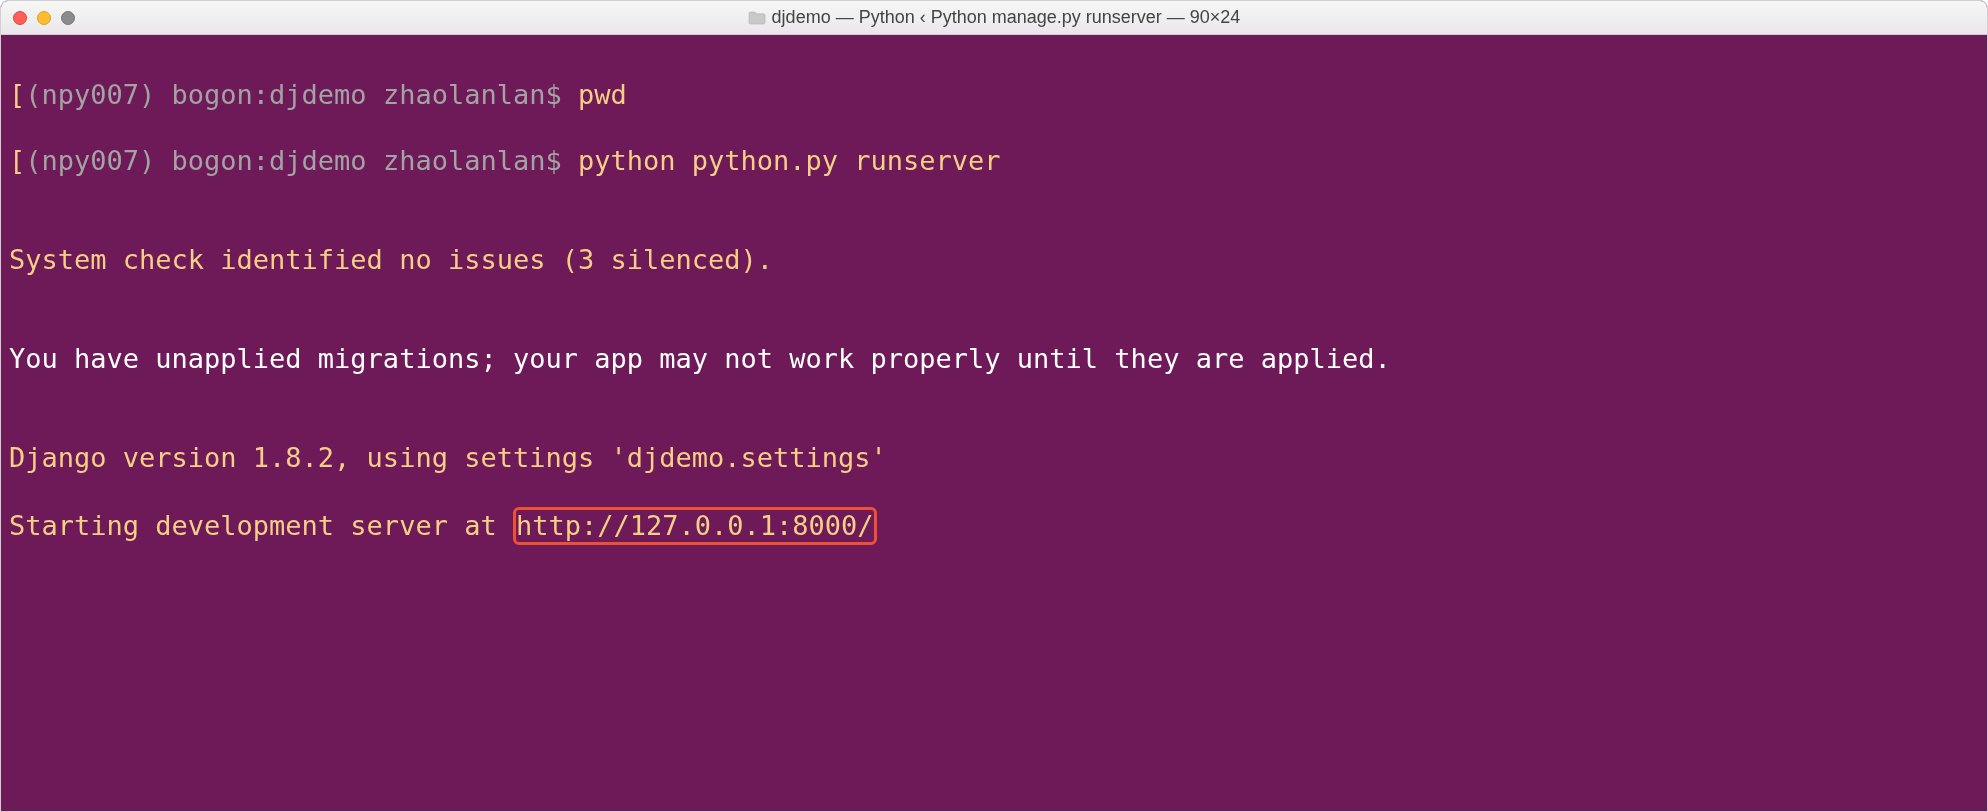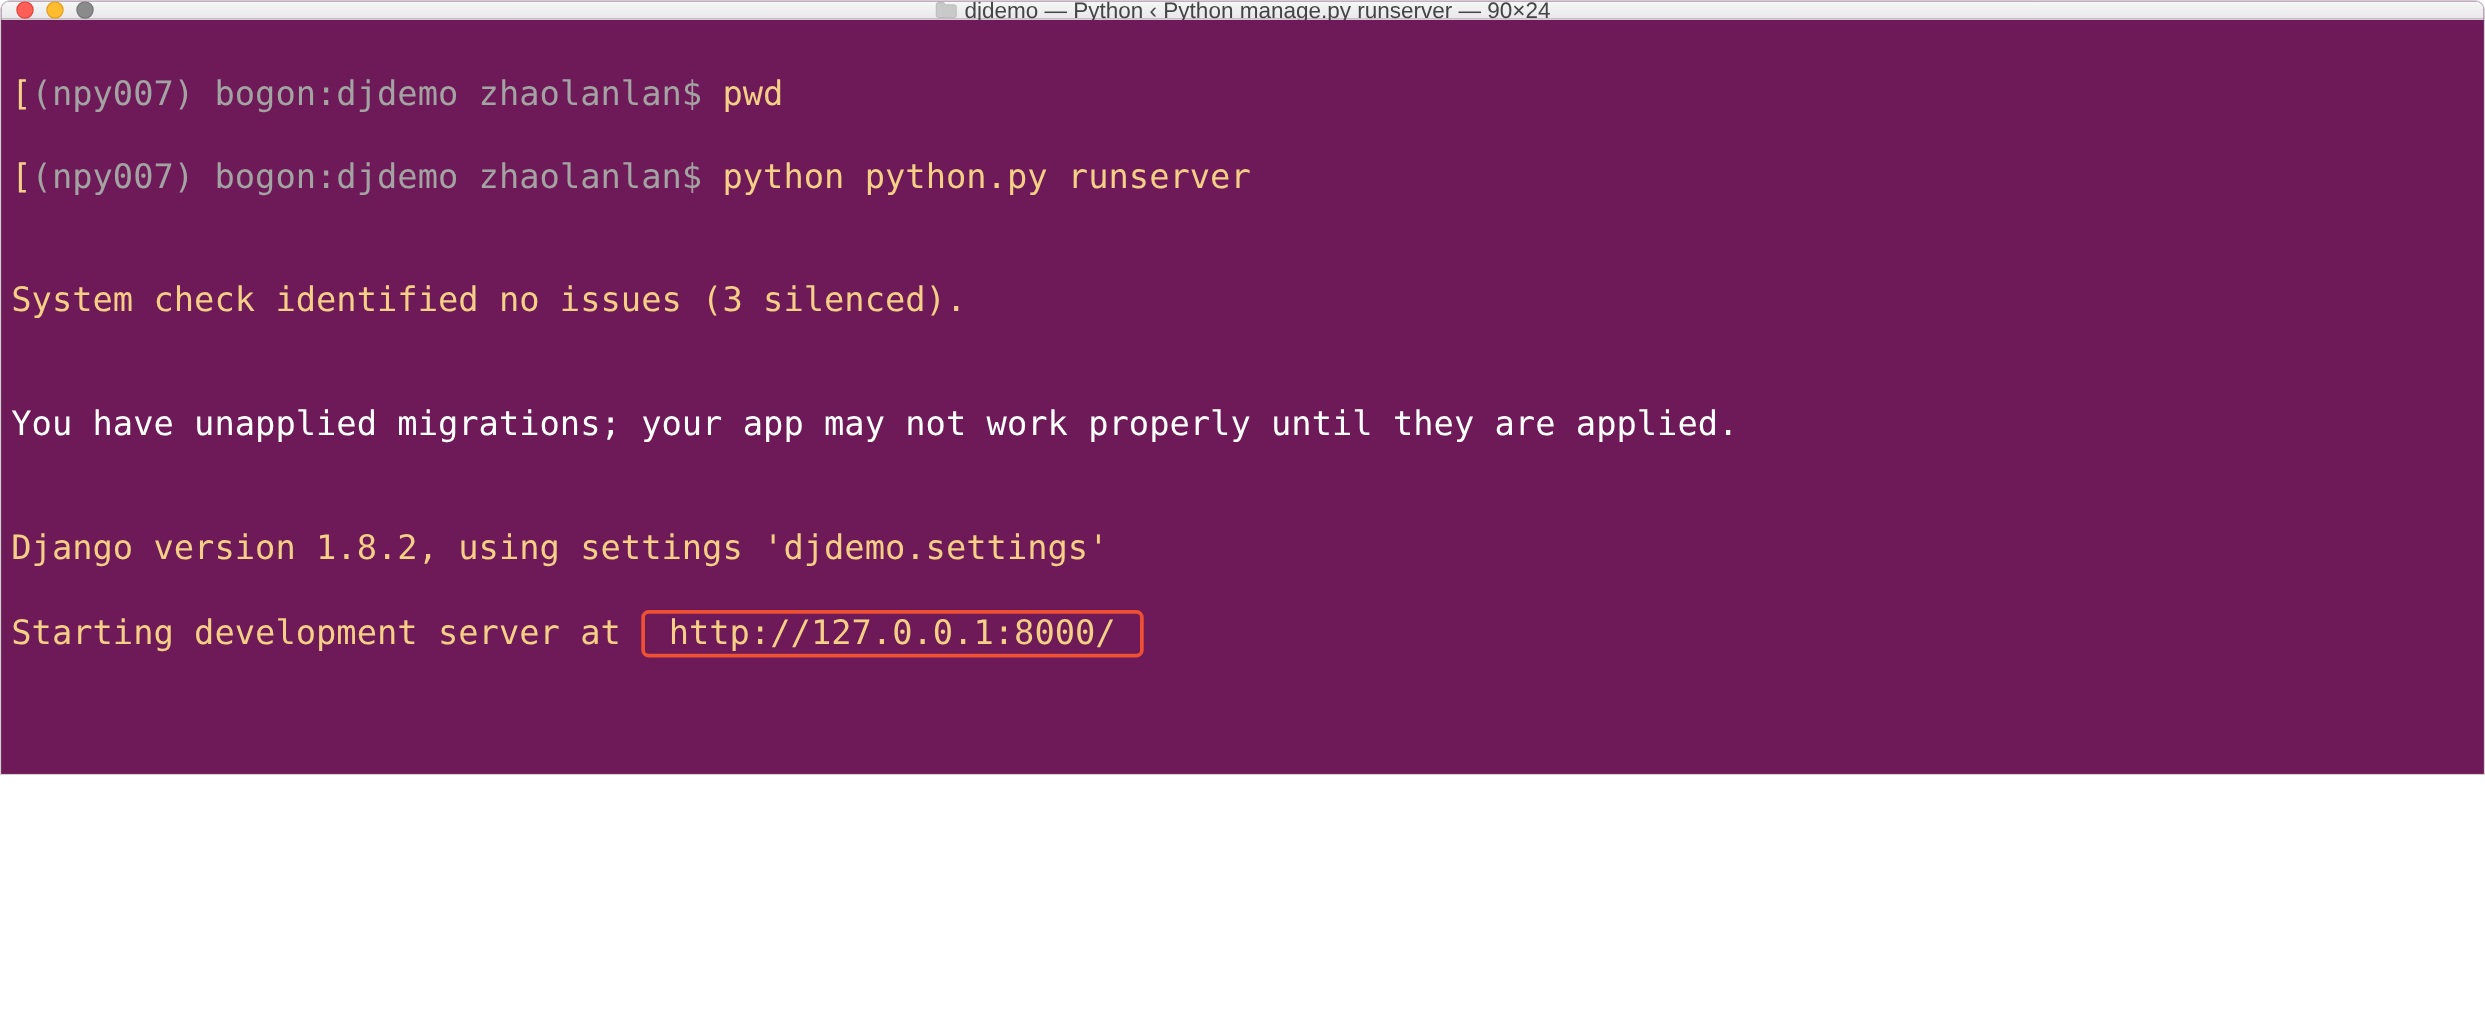--- a/index.html
+++ b/index.html
@@ -1,31 +1,31 @@
 <!DOCTYPE html>
 <html><head>
 <meta charset="utf-8">
 <style>
   * { margin: 0; padding: 0; box-sizing: border-box; }
   html, body { width: 1988px; height: 812px; overflow: hidden; font-family: -apple-system, BlinkMacSystemFont, "Segoe UI", Arial, sans-serif; }
-  .window { width: 1988px; height: 620px; display: flex; flex-direction: column; background: #6e1a58; border: 1px solid #d0d0d0; border-radius: 8px 8px 0 0; overflow: hidden; }
+  .window { width: 1988px; height: 812px; display: flex; flex-direction: column; background: #6e1a58; border: 1px solid #d0d0d0; border-radius: 8px 8px 0 0; overflow: hidden; }
   .titlebar { height: 34px; background: linear-gradient(#f7f7f7, #e9e7ea); display: flex; align-items: center; padding: 0 12px; border-bottom: 1px solid #cfcfcf; position: relative; }
   .traffic-lights { display: flex; gap: 10px; align-items: center; }
   .light { width: 14px; height: 14px; border-radius: 50%; }
   .light.red { background: #ff5f57; border: 1px solid #e14640; }
   .light.yellow { background: #febc2e; border: 1px solid #dfa023; }
   .light.green { background: #8b8b8b; border: 1px solid #777; }
   .title-center { position: absolute; left: 0; right: 0; text-align: center; color: #444; font-size: 18px; display: flex; justify-content: center; align-items: center; gap: 6px; pointer-events: none; }
   .folder-icon { display: inline-flex; }
   .terminal-body { flex: 1; background: #6e1a58; padding: 10px 8px; font-family: "Menlo", "Consolas", "DejaVu Sans Mono", monospace; font-size: 27px; line-height: 33px; color: #f6cf87; white-space: pre; position: relative; }
   .line { display: block; }
   .bracket { color: #f6cf87; }
   .warn { color: #ffffff; }
   .prompt { color: #a3a3a3; }
-  .highlight-box { border: 3px solid #ee5034; border-radius: 6px; padding: 0 19px; display: inline-block; line-height: 32px; }
+  .highlight-box { border: 3px solid #ee5034; border-radius: 6px; padding: 0 0; display: inline-block; line-height: 32px; }
 </style>
 </head>
 <body>
 
 <div class="window">
   <div class="titlebar">
     <div class="traffic-lights">
       <div class="light red"></div>
       <div class="light yellow"></div>
       <div class="light green"></div>

